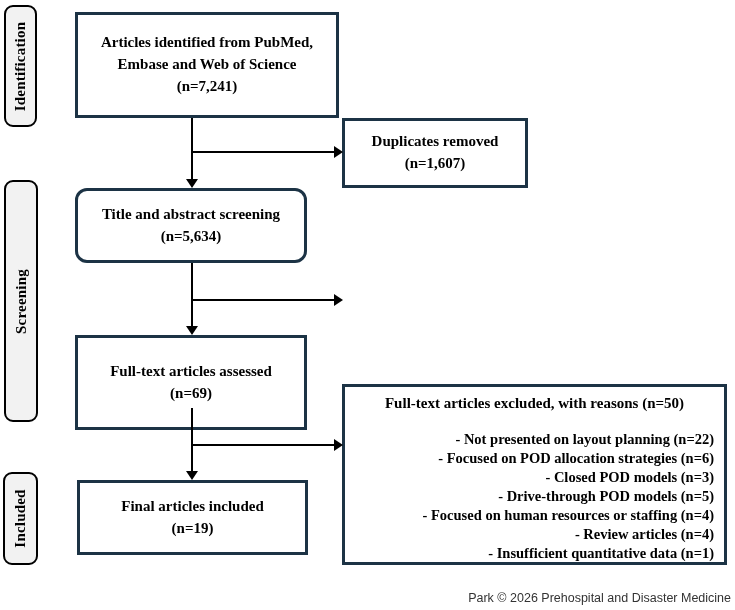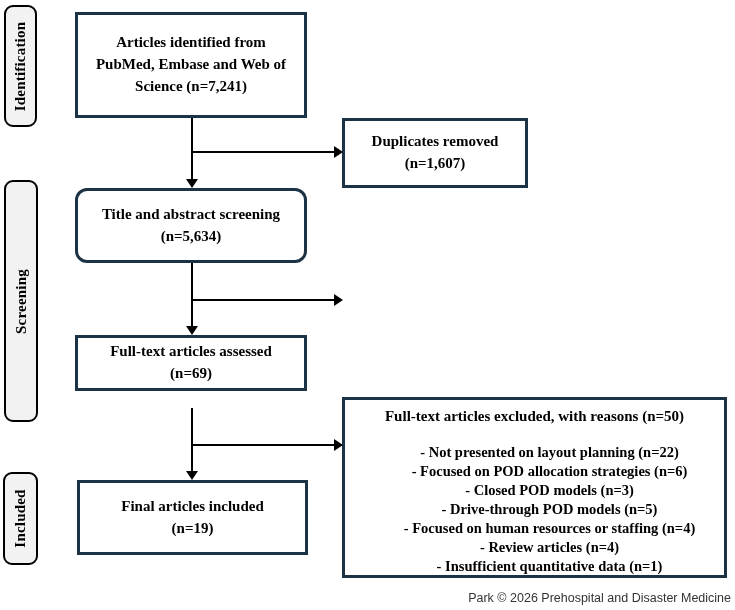--- a/index.html
+++ b/index.html
@@ -49,49 +49,49 @@
     flex-direction: column;
     align-items: center;
     justify-content: center;
     text-align: center;
     font-weight: bold;
     font-size: 15px;
     line-height: 1.45;
     color: #000000;
     padding: 4px 12px;
   }
-  #box-identified        { left: 75px;  top: 12px;  width: 232px; height: 106px; }
+  #box-identified        { left: 75px;  top: 12px;  width: 264px; height: 106px; }
   #box-title-abstract    { left: 75px;  top: 188px; width: 232px; height: 75px; border-radius: 12px;  }
-  #box-fulltext-assessed { left: 75px;  top: 335px; width: 232px; height: 56px;  }
+  #box-fulltext-assessed { left: 75px;  top: 335px; width: 232px; height: 95px;  }
   #box-final-included    { left: 77px;  top: 480px; width: 231px; height: 75px;  }
   #box-duplicates        { left: 342px; top: 118px; width: 186px; height: 70px;  }
   #box-articles-excluded { left: 342px; top: 265px; width: 233px; height: 68px;  }
 
   
   #box-exclusion-reasons {
     position: absolute;
-    left: 342px; top: 397px;
+    left: 342px; top: 384px;
     width: 385px; height: 181px;
     box-sizing: border-box;
     border: 3px solid #1c3345;
     background: #ffffff;
     color: #000000;
     padding: 7px 10px 4px 10px;
   }
   #box-exclusion-reasons .ex-title {
     display: block;
     text-align: center;
     font-weight: bold;
     font-size: 15px;
     line-height: 19px;
     margin-bottom: 17px;
   }
   #box-exclusion-reasons .ex-reason {
     display: block;
-    text-align: center;
+    text-align: right;
     font-weight: bold;
     font-size: 14.5px;
     line-height: 19px;
     white-space: nowrap;
     margin-left: 30px;
   }
 
   
   .vline { position: absolute; width: 2px;  background: #000000; }
   .hline { position: absolute; height: 2px; background: #000000; }

